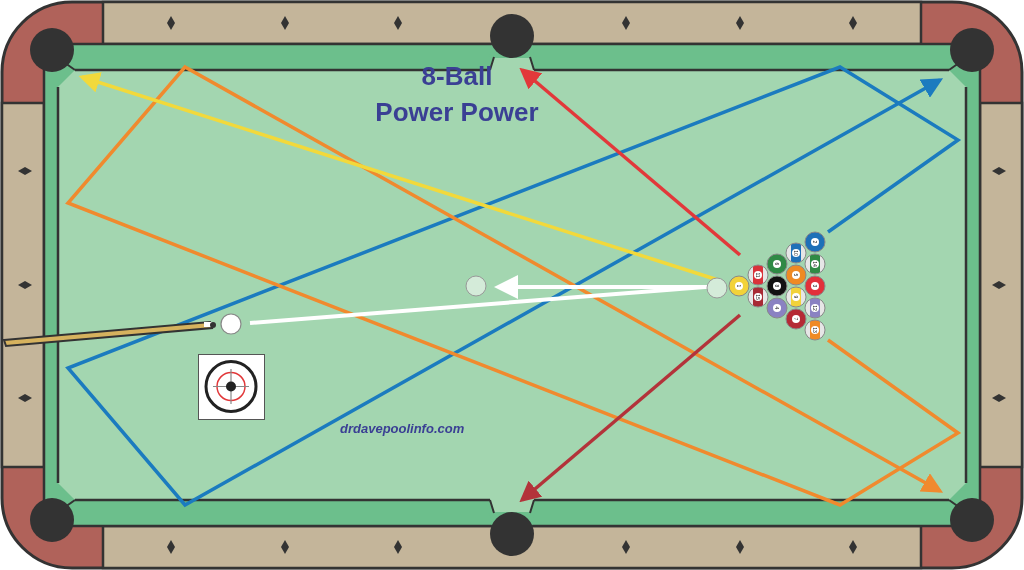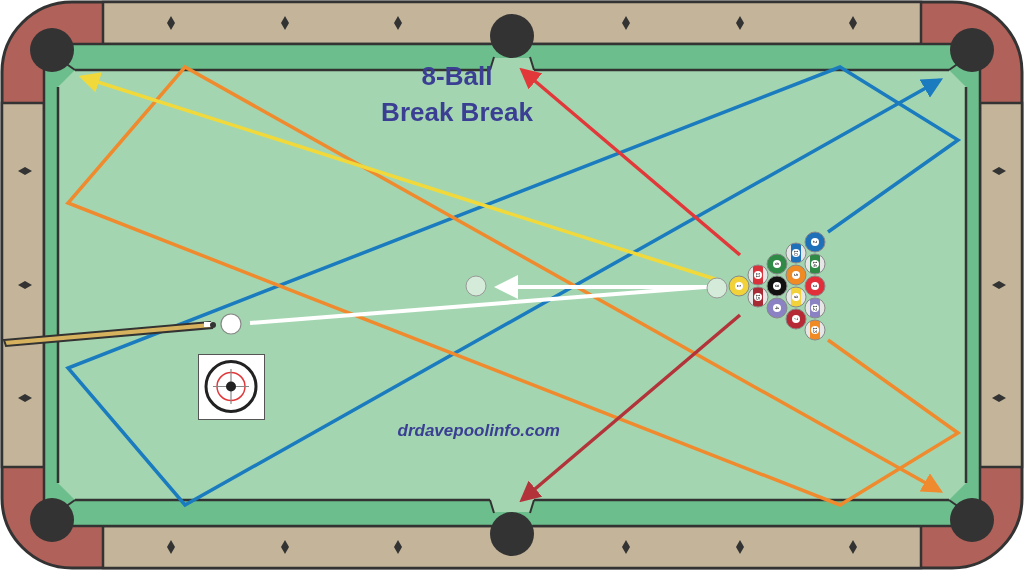--- a/index.html
+++ b/index.html
@@ -1,20 +1,20 @@
 <!DOCTYPE html>
 <html><head>
 <meta charset="utf-8">
 <style>
   html, body { margin:0; padding:0; background:#ffffff; }
   body { width:1024px; height:570px; overflow:hidden; position:relative; font-family:"Liberation Sans", sans-serif; }
   #table { position:absolute; left:0; top:0; width:1024px; height:570px; }
   .title-block { position:absolute; left:300px; top:58px; width:314px; text-align:center; color:#3a3f94; font-weight:bold; font-size:26px; line-height:36px; font-family:"Liberation Sans", sans-serif; }
   .title-block div { white-space:nowrap; }
-  .website { position:absolute; left:340px; top:421px; width:220px; text-align:right; color:#3a3f94; font-weight:bold; font-style:italic; font-size:17px; font-family:"Liberation Sans", sans-serif; }
+  .website { position:absolute; left:340px; top:421px; width:220px; text-align:left; color:#3a3f94; font-weight:bold; font-style:italic; font-size:13px; font-family:"Liberation Sans", sans-serif; }
   .target-box { position:absolute; left:198px; top:354px; width:67px; height:66px; background:#ffffff; border:1.5px solid #555; box-sizing:border-box; }
 </style>
 </head>
 <body>
 
 <svg id="table" viewBox="0 0 1024 570" xmlns="http://www.w3.org/2000/svg">
 
   <g>
     <rect x="2" y="2" width="1020" height="566" rx="70" ry="70" fill="#b0625a" stroke="#333" stroke-width="3"></rect>
 
@@ -227,21 +227,21 @@
         <rect x="810" y="320" width="10" height="20" fill="#ef8a24" clip-path="url(#clip14)"></rect>
         <circle cx="815" cy="330" r="10" fill="none" stroke="#888" stroke-width="1"></circle>
         <circle cx="815" cy="330" r="4" fill="#ffffff"></circle>
         <text x="815" y="332" text-anchor="middle" font-size="5" font-family="Liberation Sans, sans-serif" fill="#222" transform="rotate(90 815 330)">13</text>
       </g>
     </g>
 </svg>
 
 <div class="title-block">
   <div>8-Ball</div>
-  <div>Break Break</div>
+  <div>Power Power</div>
 </div>
 
 <div class="target-box">
   <svg width="64" height="63" viewBox="0 0 64 63">
     <circle cx="32" cy="31.5" r="25" fill="#fff" stroke="#222" stroke-width="3"></circle>
     <circle cx="32" cy="31.5" r="14" fill="none" stroke="#e2383a" stroke-width="1.5"></circle>
     <line x1="14" y1="31.5" x2="50" y2="31.5" stroke="#888" stroke-width="1.2"></line>
     <line x1="32" y1="14" x2="32" y2="49" stroke="#888" stroke-width="1.2"></line>
     <circle cx="32" cy="31.5" r="5" fill="#222"></circle>
   </svg>

